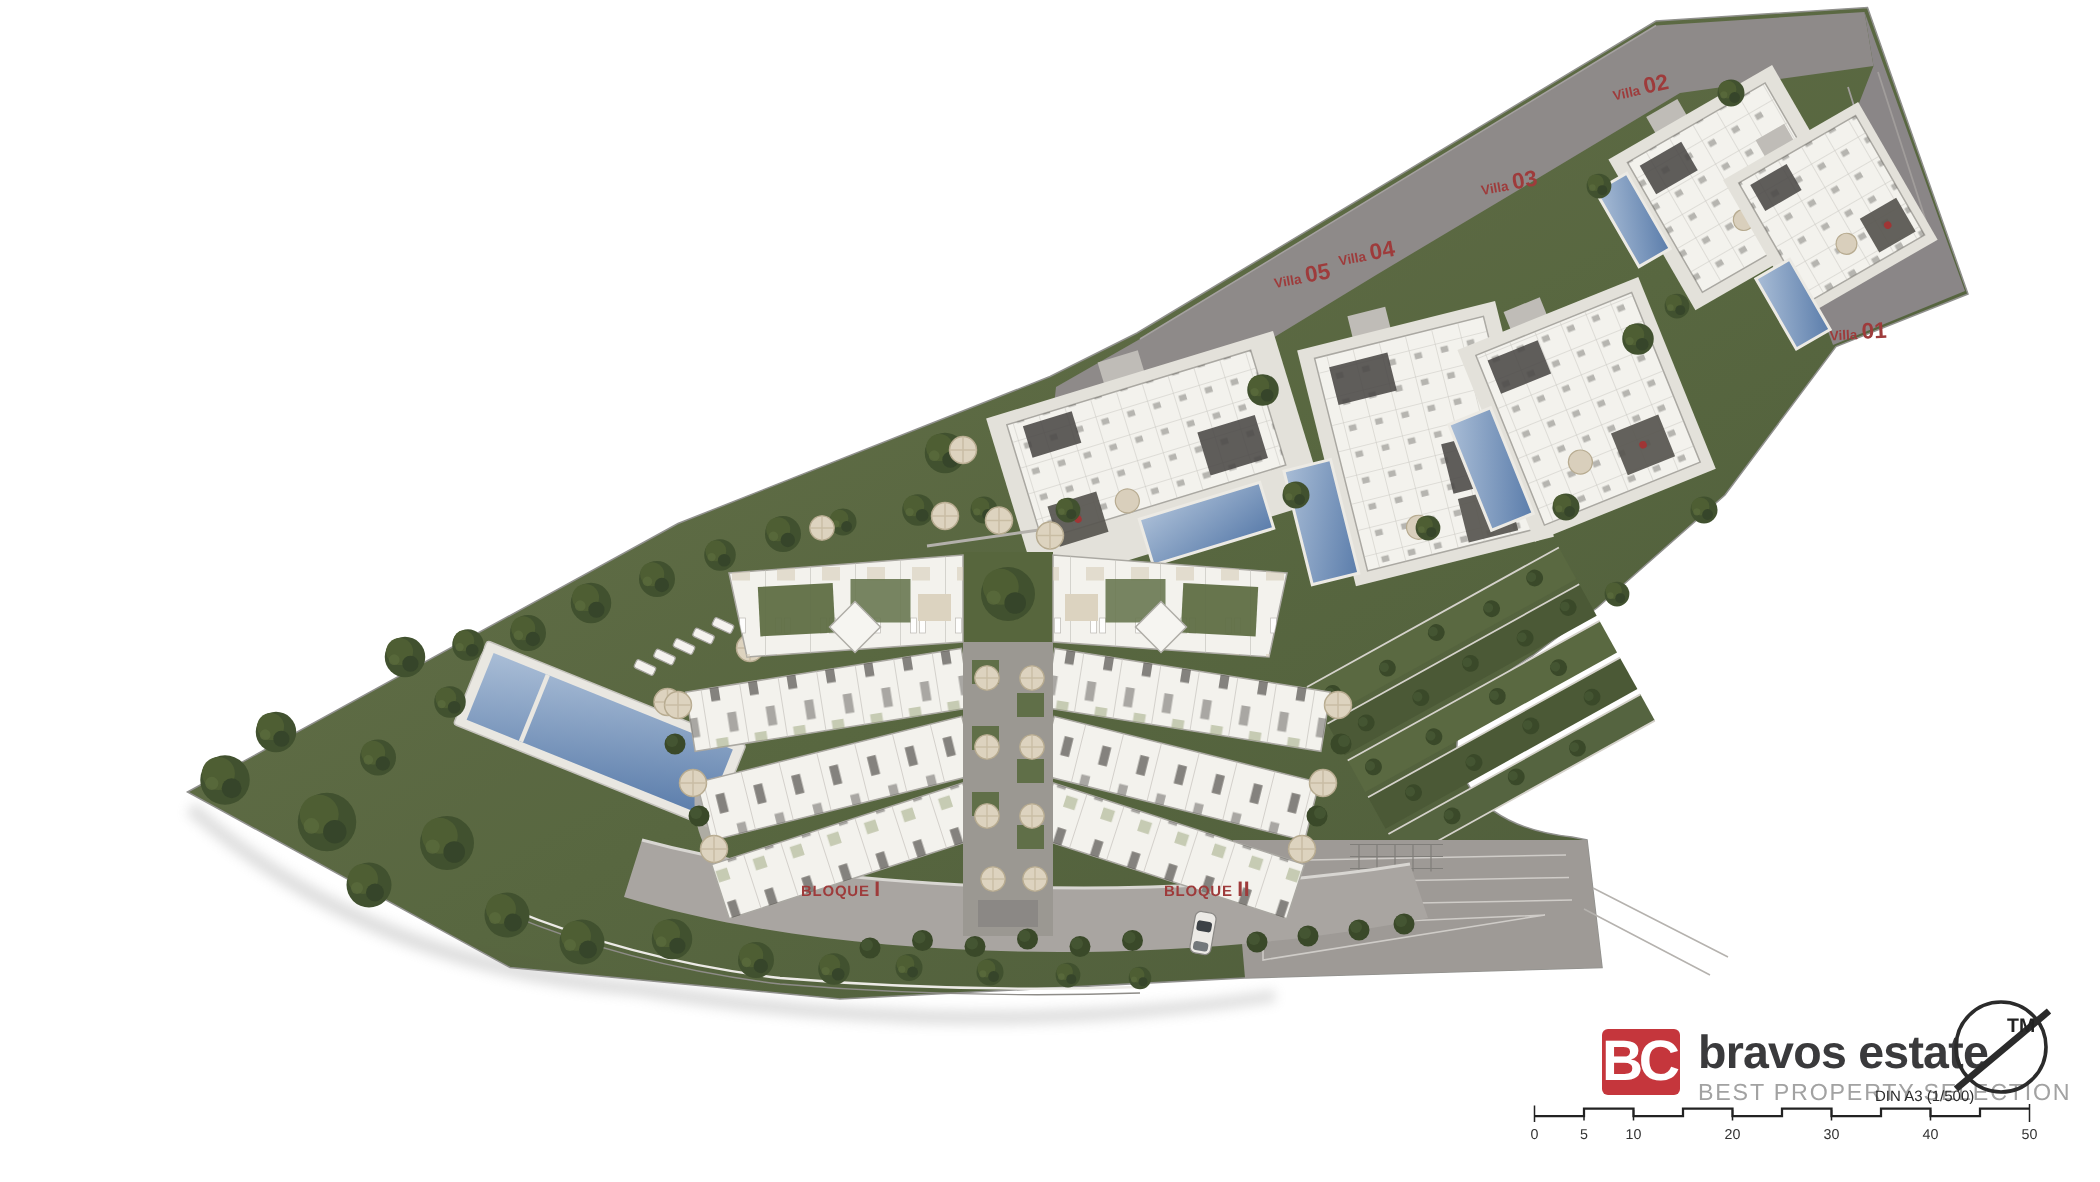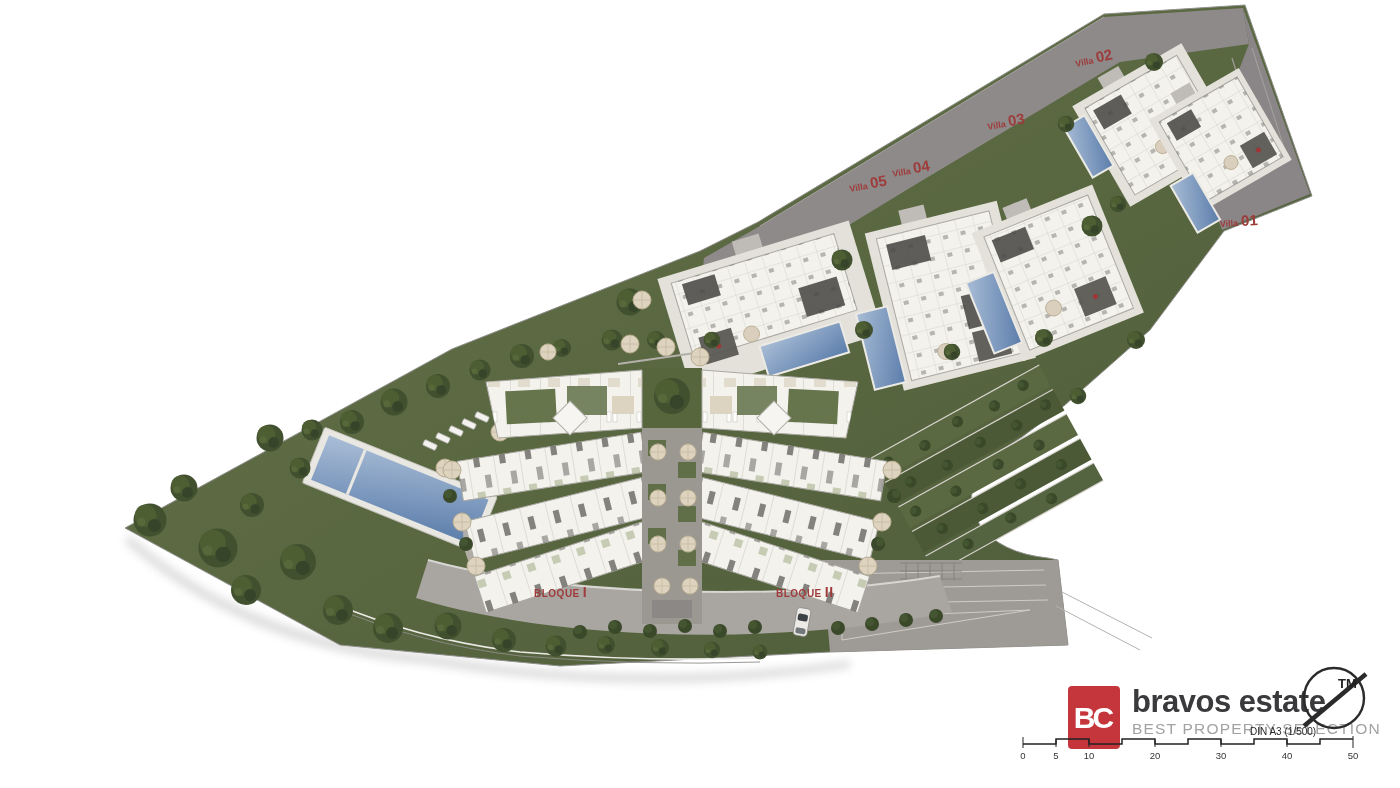--- a/index.html
+++ b/index.html
@@ -15,22 +15,22 @@
   .roofdark{fill:#4a4846;opacity:.88;}
   .villa-label{font-family:"Liberation Sans",sans-serif;font-weight:bold;font-size:9px;fill:#9e3b3b;}
   .villa-label .num{font-size:15px;}
   .bloque-label{font-family:"Liberation Sans",sans-serif;font-weight:bold;font-size:10px;fill:#9e3b3b;letter-spacing:.5px;}
   .bloque-label .num{font-size:14px;}
   .tick{font-size:9.5px;fill:#333;text-anchor:middle;font-family:"Liberation Sans",sans-serif;}
   
   .plan-title{position:absolute;left:303px;top:684px;font-size:21px;font-weight:600;
               color:#161616;letter-spacing:.4px;}
   .brand{position:absolute;left:1068px;top:686px;display:flex;gap:12px;align-items:flex-start;}
-  .brand-mark{width:52px;height:63px;background:#c5363c;border-radius:4px;color:#fff;font-weight:bold;
-              font-size:30px;display:flex;align-items:center;justify-content:center;letter-spacing:-3px;
+  .brand-mark{width:52px;height:44px;background:#c5363c;border-radius:4px;color:#fff;font-weight:bold;
+              font-size:38px;display:flex;align-items:center;justify-content:center;letter-spacing:-3px;
               padding-right:3px;box-sizing:border-box;}
   .brand-name{font-size:31px;font-weight:bold;color:#3a3a3c;letter-spacing:-.5px;line-height:1;}
   .brand-tagline{font-size:15.5px;color:#a2a2a2;letter-spacing:1.2px;margin-top:3px;white-space:nowrap;}
   .tm-mark{position:absolute;left:1296px;top:660px;}
   .tm-text{font-size:13px;font-weight:bold;fill:#222;font-family:"Liberation Sans",sans-serif;}
   .din-note{position:absolute;left:1226px;top:726px;font-size:10px;color:#2a2a2a;padding-left:24px;}
   .scalebar{position:absolute;left:1008px;top:732px;}
 </style>
 </head>
 <body>

